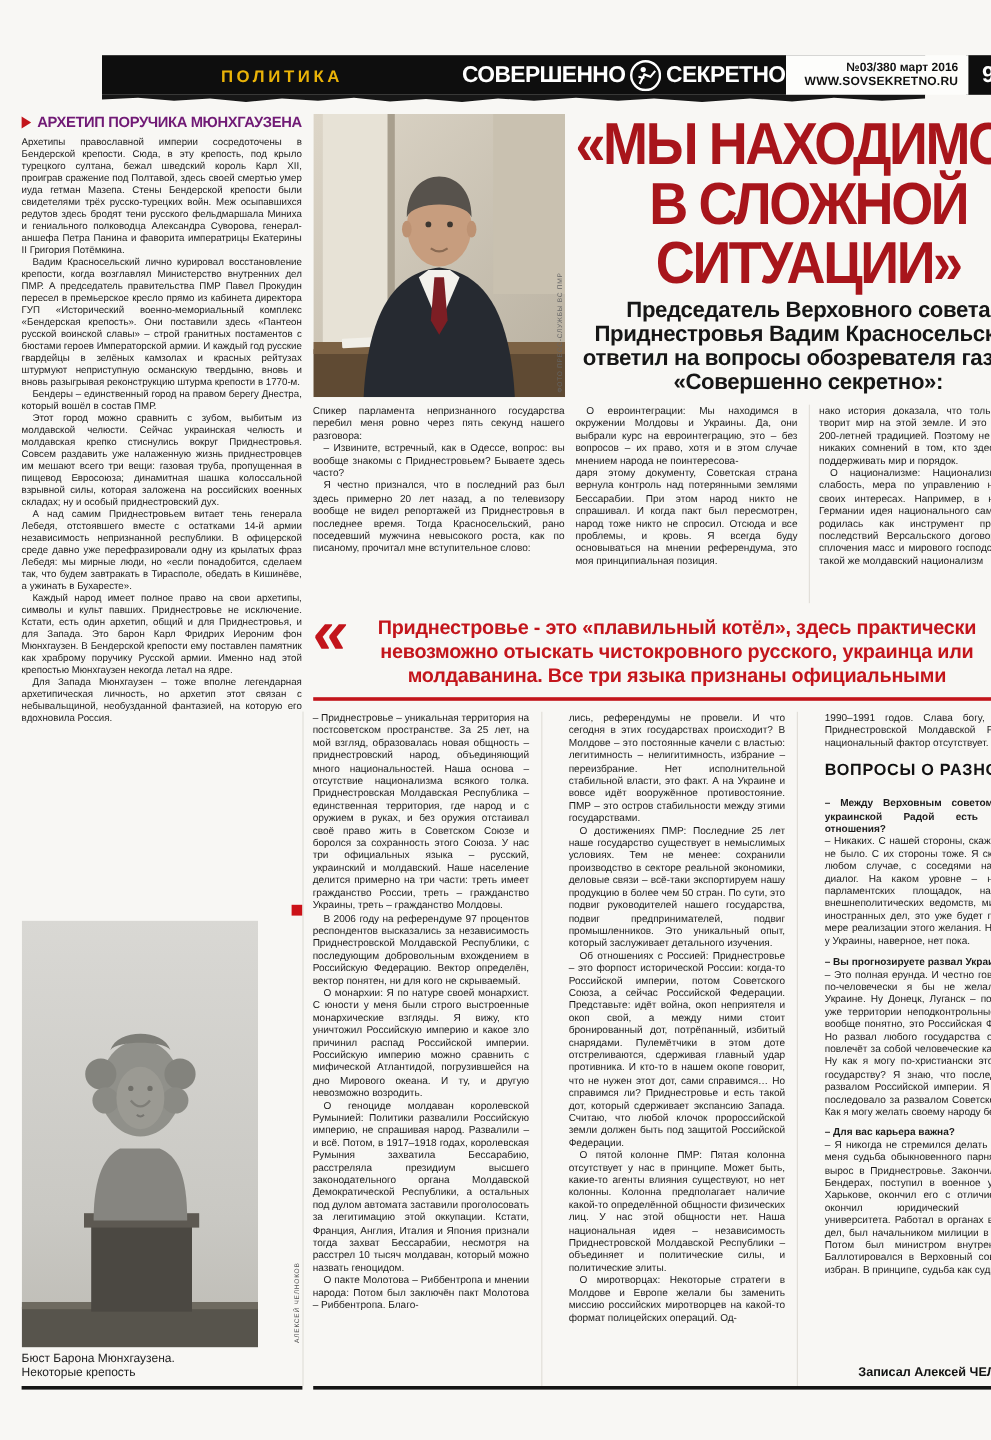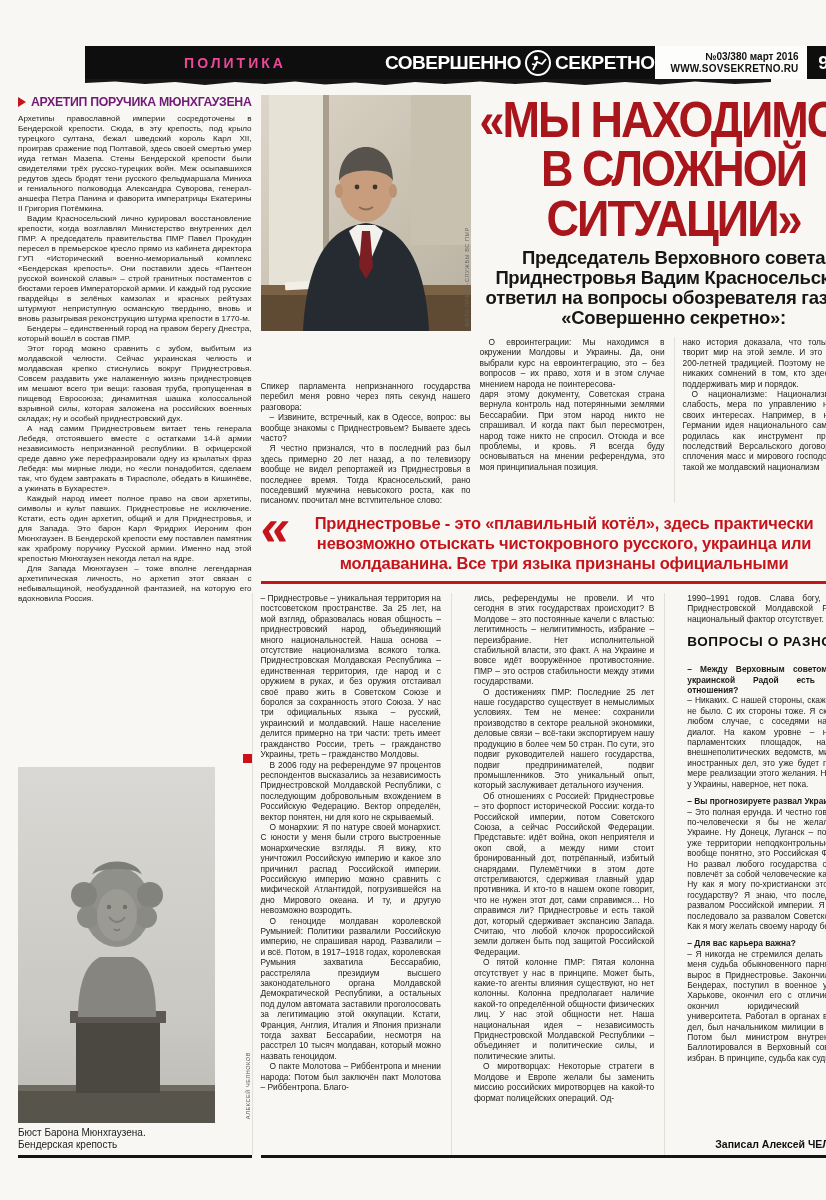--- a/index.html
+++ b/index.html
@@ -2,21 +2,21 @@
 <html lang="ru"><head>
 <meta charset="utf-8">
 <style>
   html,body { margin:0; padding:0; }
   body { background:#e9e8e4; font-family:"Liberation Sans", sans-serif; }
   .page { position:relative; width:826px; height:1200px; margin:0 auto; background:#f8f7f4; overflow:hidden; }
 
   
   .topbar { position:absolute; left:85px; top:46px; width:686px; height:33px; background:#0e0e0e; display:flex; align-items:stretch; }
   .tb-section { flex:0 0 300px; display:flex; align-items:center; justify-content:center;
-                color:#ec4899; font-size:14px; font-weight:700; letter-spacing:3px; }
+                color:#eab308; font-size:14px; font-weight:700; letter-spacing:3px; }
   .tb-logo { flex:1; display:flex; align-items:center; justify-content:center; gap:4px;
              color:#fff; font-weight:900; font-size:19px; letter-spacing:-0.5px; white-space:nowrap; }
   .tb-emblem { width:26px; height:26px; flex:0 0 auto; }
   .tb-issue { flex:0 0 138px; background:#fdfdfb; color:#111; display:flex; flex-direction:column;
               align-items:flex-end; justify-content:center; padding:0 6px; gap:1px;text-align:center; }
   .tb-issue .l1 { font-size:10px; font-weight:700; }
   .tb-issue .l2 { font-size:10px; font-weight:700; letter-spacing:0.2px; }
   .tb-num { flex:0 0 34px; background:#0e0e0e; color:#fff; display:flex; align-items:center; justify-content:center;
             font-size:19px; font-weight:900; border-left:2px solid #fdfdfb; }
   .tear { position:absolute; left:85px; top:79px; width:686px; height:7px; }
@@ -41,21 +41,21 @@
   .endmark { width:9px; height:9px; background:#cc1218; margin:3px 0 4px auto; flex:0 0 auto; }
   .bust { position:relative; margin:0; flex:0 0 356px; height:356px; overflow:hidden; }
   .vcredit { position:absolute; right:1px; bottom:4px; writing-mode:vertical-rl; transform:rotate(180deg);
              font-size:5.5px; letter-spacing:0.6px; color:#555; }
   .lcaption { margin-top:4px; font-size:10px; line-height:12px; color:#222; }
   .blackrule { height:3px; background:#151515; margin-top:4px; flex:0 0 auto; }
 
   
   .iv { flex:1 1 auto; display:flex; flex-direction:column; }
   .iv-top { flex:0 0 408px; display:flex; gap:9px; overflow:hidden; }
-  .iv-photocol { flex:0 0 210px; display:flex; flex-direction:column;gap:44px; }
+  .iv-photocol { flex:0 0 210px; display:flex; flex-direction:column; }
   .mugshot { position:relative; margin:0; flex:0 0 236px; height:236px; overflow:hidden; }
   .mug-credit { position:absolute; right:1px; bottom:4px; writing-mode:vertical-rl; transform:rotate(180deg);
                 font-size:5.5px; letter-spacing:0.6px; color:#666; }
   .iv-intro { margin-top:6px; overflow:hidden; flex:1 1 auto; }
   .iv-headcol { flex:1 1 auto; display:flex; flex-direction:column; min-width:0; }
   .headline { transform:scaleY(1.1); transform-origin:center top; margin:0 0 18px 0; }
   .headline .b { font-size:45px; line-height:45px; font-weight:900; text-align:center; text-indent:0;
                  color:#a8151b; letter-spacing:-2px; white-space:nowrap; }
   .subhead { font-size:18.5px; line-height:20px; font-weight:700; text-align:center; letter-spacing:-0.3px;
              color:#161616; margin:0 0 9px 0; }
@@ -148,21 +148,21 @@
           <ellipse cx="99" cy="148" rx="20" ry="26" fill="#9b9a93"></ellipse>
           <path d="M91,150 q8,10 16,0" stroke="#7e7d77" stroke-width="2" fill="none"></path>
           <circle cx="91" cy="140" r="2.2" fill="#6f6e68"></circle>
           <circle cx="107" cy="140" r="2.2" fill="#6f6e68"></circle>
           <path d="M96,162 q3,3 6,0" stroke="#767570" stroke-width="1.6" fill="none"></path>
         </svg>
         <span class="vcredit">АЛЕКСЕЙ ЧЕЛНОКОВ</span>
       </figure>
       <div class="lcaption">
         <div>Бюст Барона Мюнхгаузена.</div>
-        <div>Бендерская крепость</div>
+        <div>Некоторые крепость</div>
       </div>
       <div class="blackrule"></div>
     </aside>
 
     <section class="iv">
 
       <div class="iv-top">
         <div class="iv-photocol">
           <figure class="mugshot">
             <svg width="210" height="236" viewBox="0 0 210 236">

